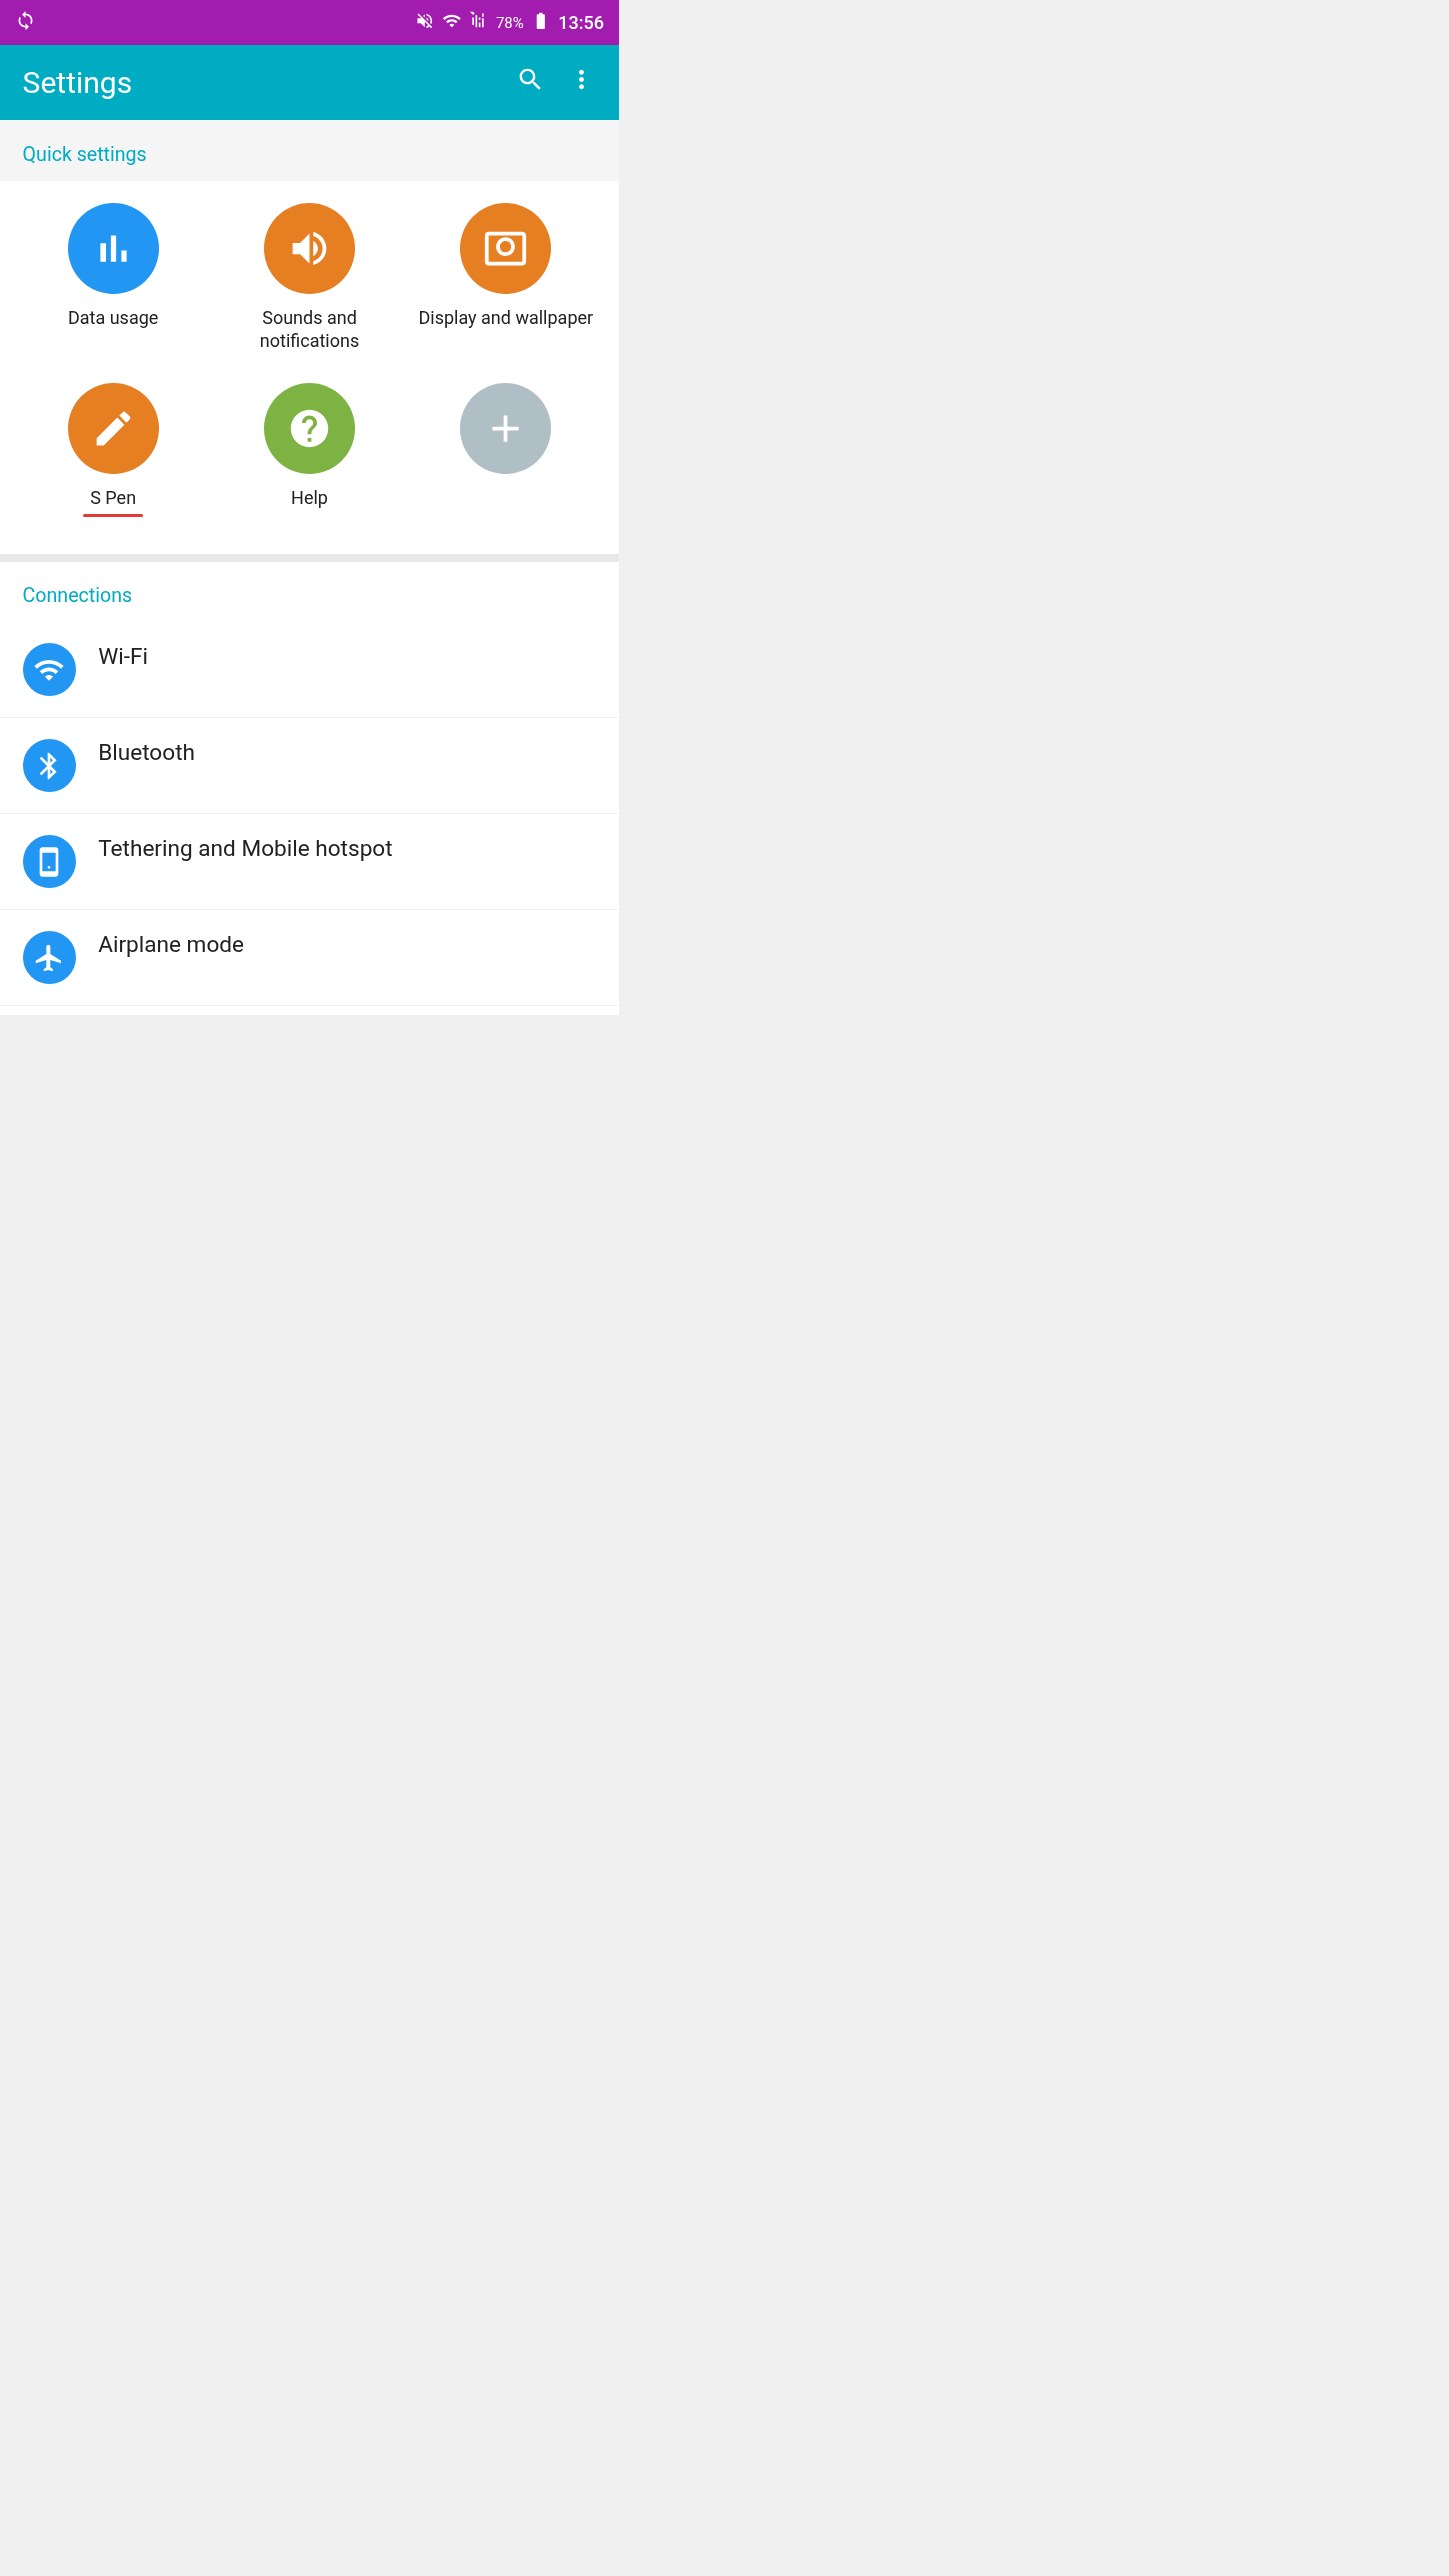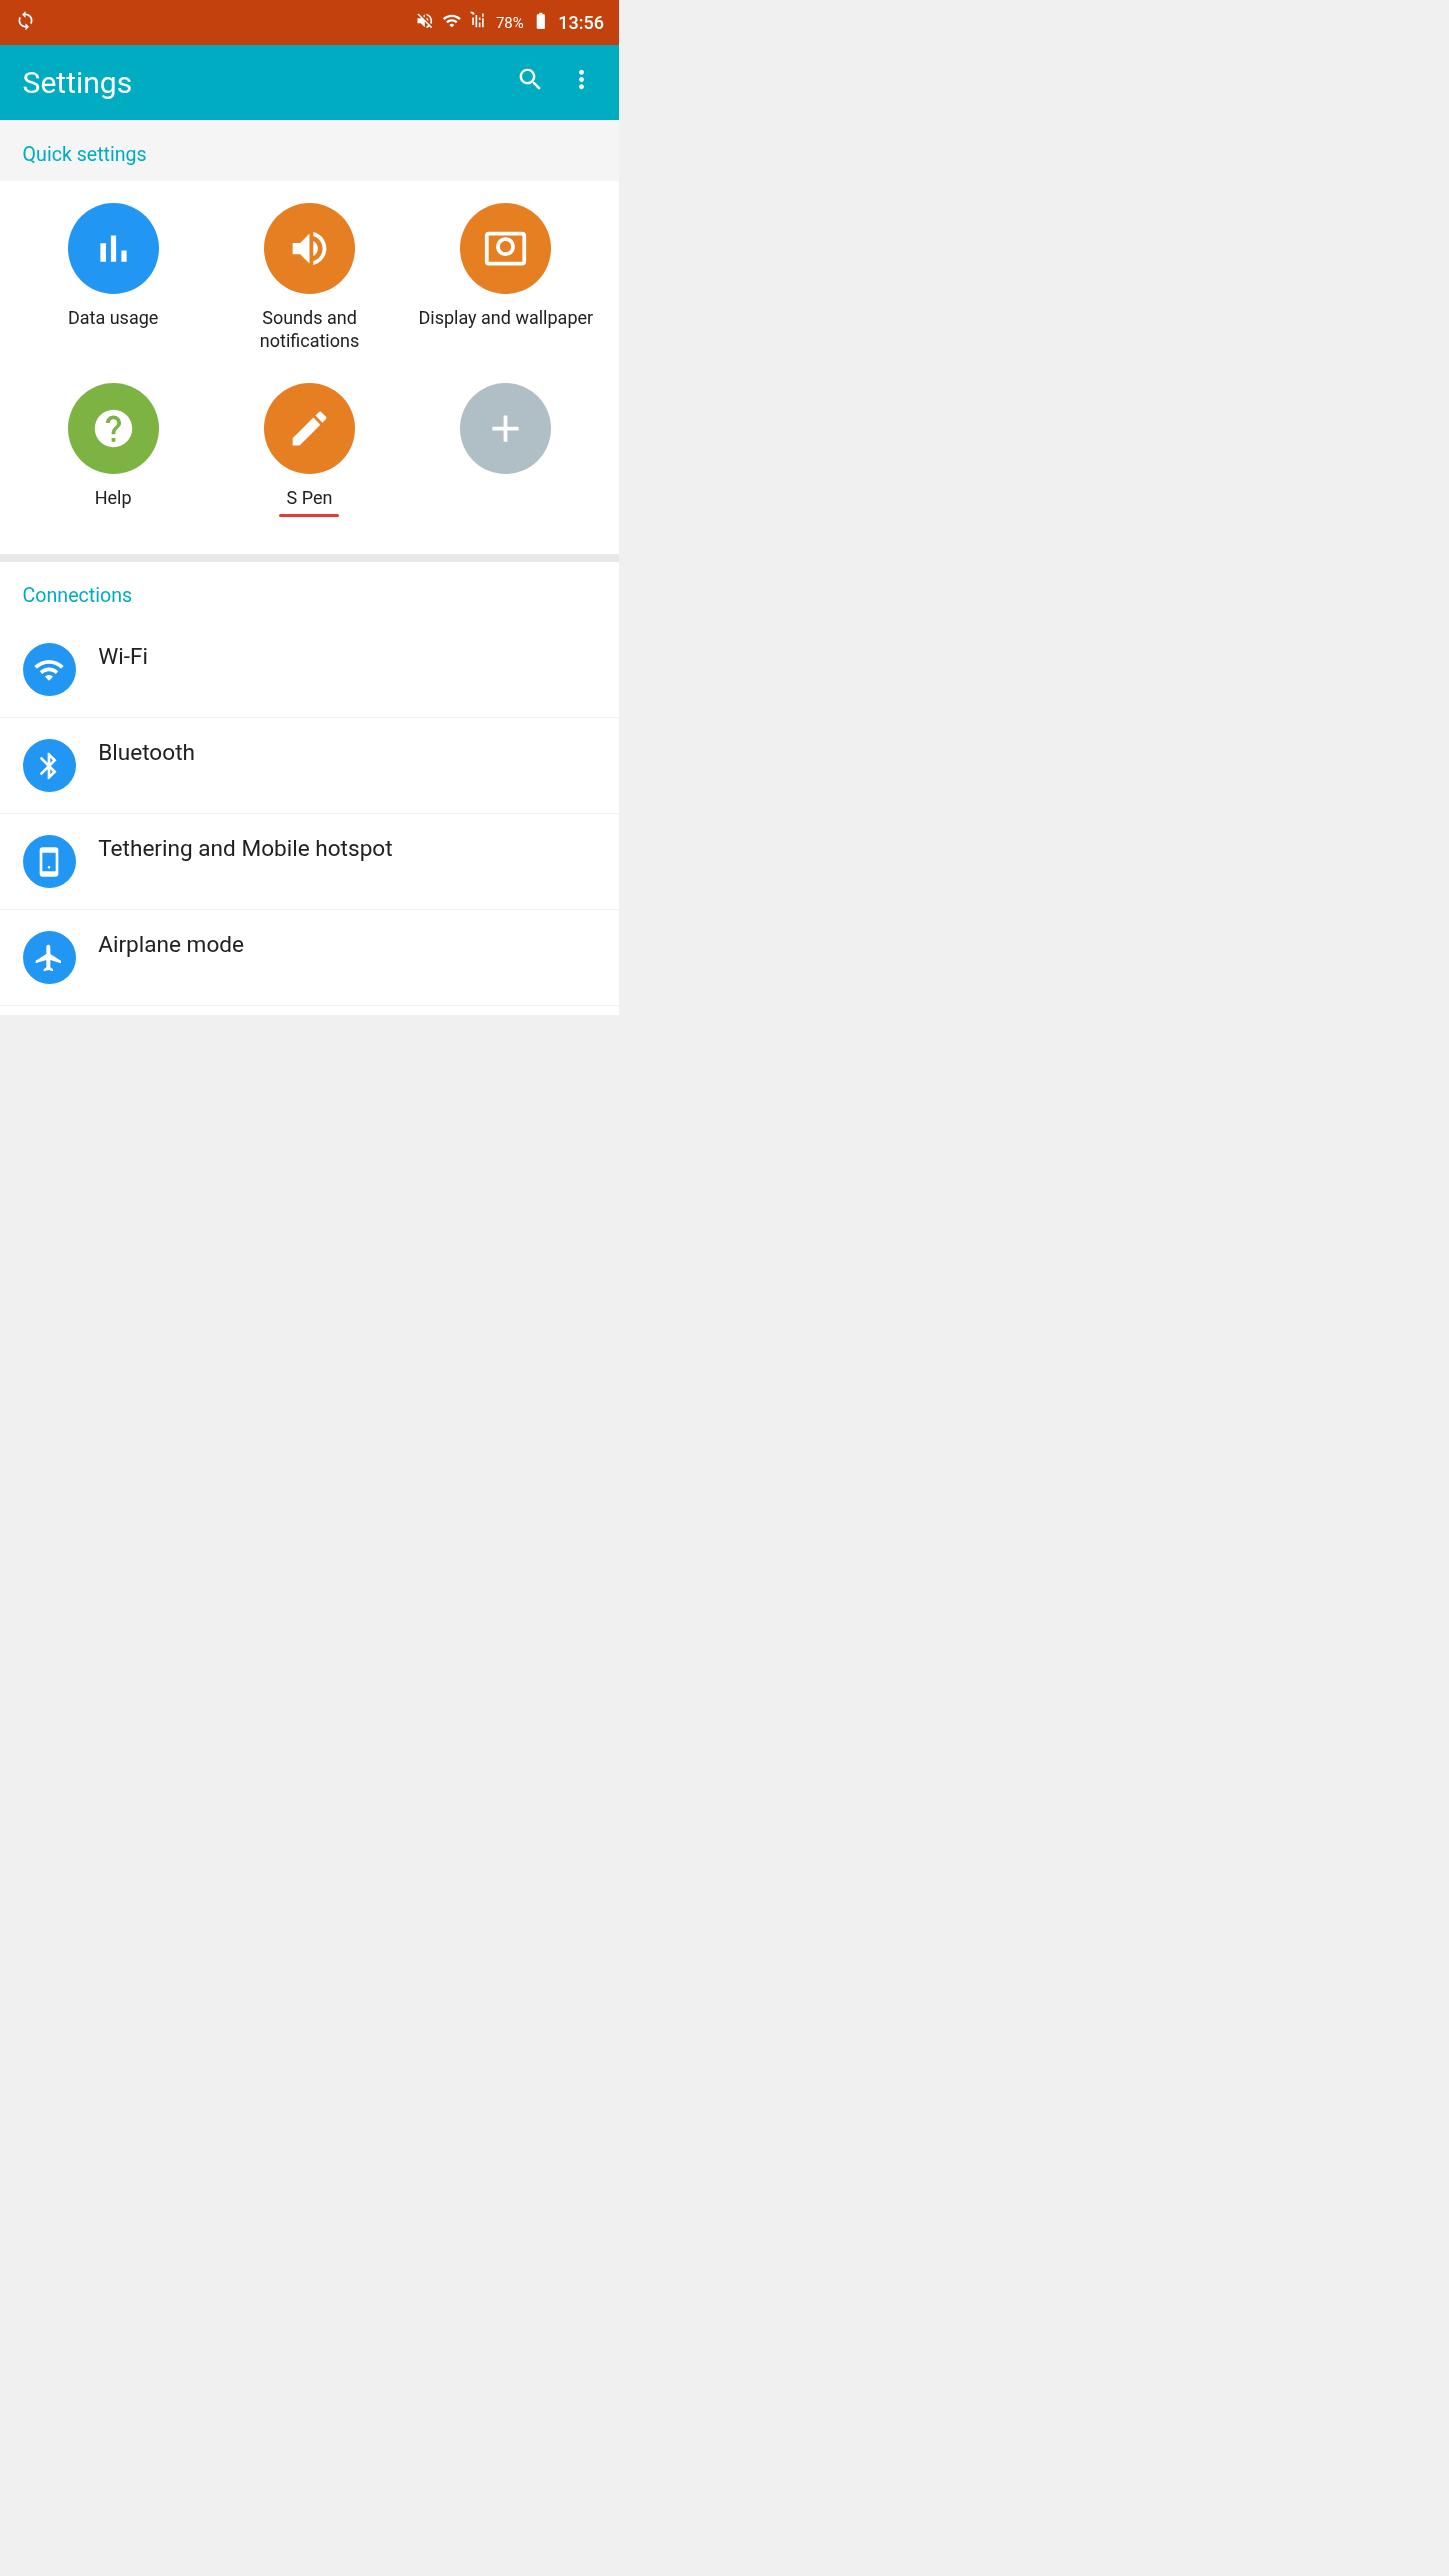--- a/index.html
+++ b/index.html
@@ -9,21 +9,21 @@
     }
     body {
       width: 619px;
       background: #f0f0f0;
       font-family: 'Roboto', Arial, sans-serif;
       font-size: 21px;
     }
 
     
     .status-bar {
-      background: #c2410c;
+      background: #a21caf;
       height: 45px;
       display: flex;
       align-items: center;
       justify-content: space-between;
       padding: 16px 15px;
     }
     .status-bar-left {
       display: flex;
       align-items: center;
     }
@@ -248,36 +248,36 @@
       <div class="quick-setting-item">
         <div class="quick-setting-circle circle-orange">
           <svg width="45" height="45" viewBox="0 0 24 24">
               <path d="M21 3H3c-1.1 0-2 .9-2 2v14c0 1.1.9 2 2 2h18c1.1 0 2-.9 2-2V5c0-1.1-.9-2-2-2zm0 16H3V5h18v14zm-9-3c-2.76 0-5-2.24-5-5s2.24-5 5-5 5 2.24 5 5-2.24 5-5 5zm0-8c-1.65 0-3 1.35-3 3s1.35 3 3 3 3-1.35 3-3-1.35-3-3-3z"></path>
             </svg>
         </div>
         <span class="quick-setting-label">Display and wallpaper</span>
       </div>
 
       <div class="quick-setting-item">
-        <div class="quick-setting-circle circle-green">
-          <svg width="45" height="45" viewBox="0 0 24 24">
-              <path d="M12 2C6.48 2 2 6.48 2 12s4.48 10 10 10 10-4.48 10-10S17.52 2 12 2zm1 17h-2v-2h2v2zm2.07-7.75l-.9.92C13.45 12.9 13 13.5 13 15h-2v-.5c0-1.1.45-2.1 1.17-2.83l1.24-1.26c.37-.36.59-.86.59-1.41 0-1.1-.9-2-2-2s-2 .9-2 2H8c0-2.21 1.79-4 4-4s4 1.79 4 4c0 .88-.36 1.68-.93 2.25z"></path>
-            </svg>
-        </div>
-        <span class="quick-setting-label">Help</span>
-      </div>
-
-      <div class="quick-setting-item">
         <div class="quick-setting-circle circle-orange">
           <svg width="45" height="45" viewBox="0 0 24 24">
               <path d="M3 17.25V21h3.75L17.81 9.94l-3.75-3.75L3 17.25zM20.71 7.04c.39-.39.39-1.02 0-1.41l-2.34-2.34c-.39-.39-1.02-.39-1.41 0l-1.83 1.83 3.75 3.75 1.83-1.83z"></path>
             </svg>
         </div>
         <span class="quick-setting-label">S Pen</span>
         <div class="s-pen-underline"></div>
+      </div>
+
+      <div class="quick-setting-item">
+        <div class="quick-setting-circle circle-green">
+          <svg width="45" height="45" viewBox="0 0 24 24">
+              <path d="M12 2C6.48 2 2 6.48 2 12s4.48 10 10 10 10-4.48 10-10S17.52 2 12 2zm1 17h-2v-2h2v2zm2.07-7.75l-.9.92C13.45 12.9 13 13.5 13 15h-2v-.5c0-1.1.45-2.1 1.17-2.83l1.24-1.26c.37-.36.59-.86.59-1.41 0-1.1-.9-2-2-2s-2 .9-2 2H8c0-2.21 1.79-4 4-4s4 1.79 4 4c0 .88-.36 1.68-.93 2.25z"></path>
+            </svg>
+        </div>
+        <span class="quick-setting-label">Help</span>
       </div>
 
       <div class="quick-setting-item">
         <div class="quick-setting-circle circle-gray">
           <svg width="45" height="45" viewBox="0 0 24 24">
               <path d="M19 13h-6v6h-2v-6H5v-2h6V5h2v6h6v2z"></path>
             </svg>
         </div>
         <span class="quick-setting-label"></span>
       </div>

